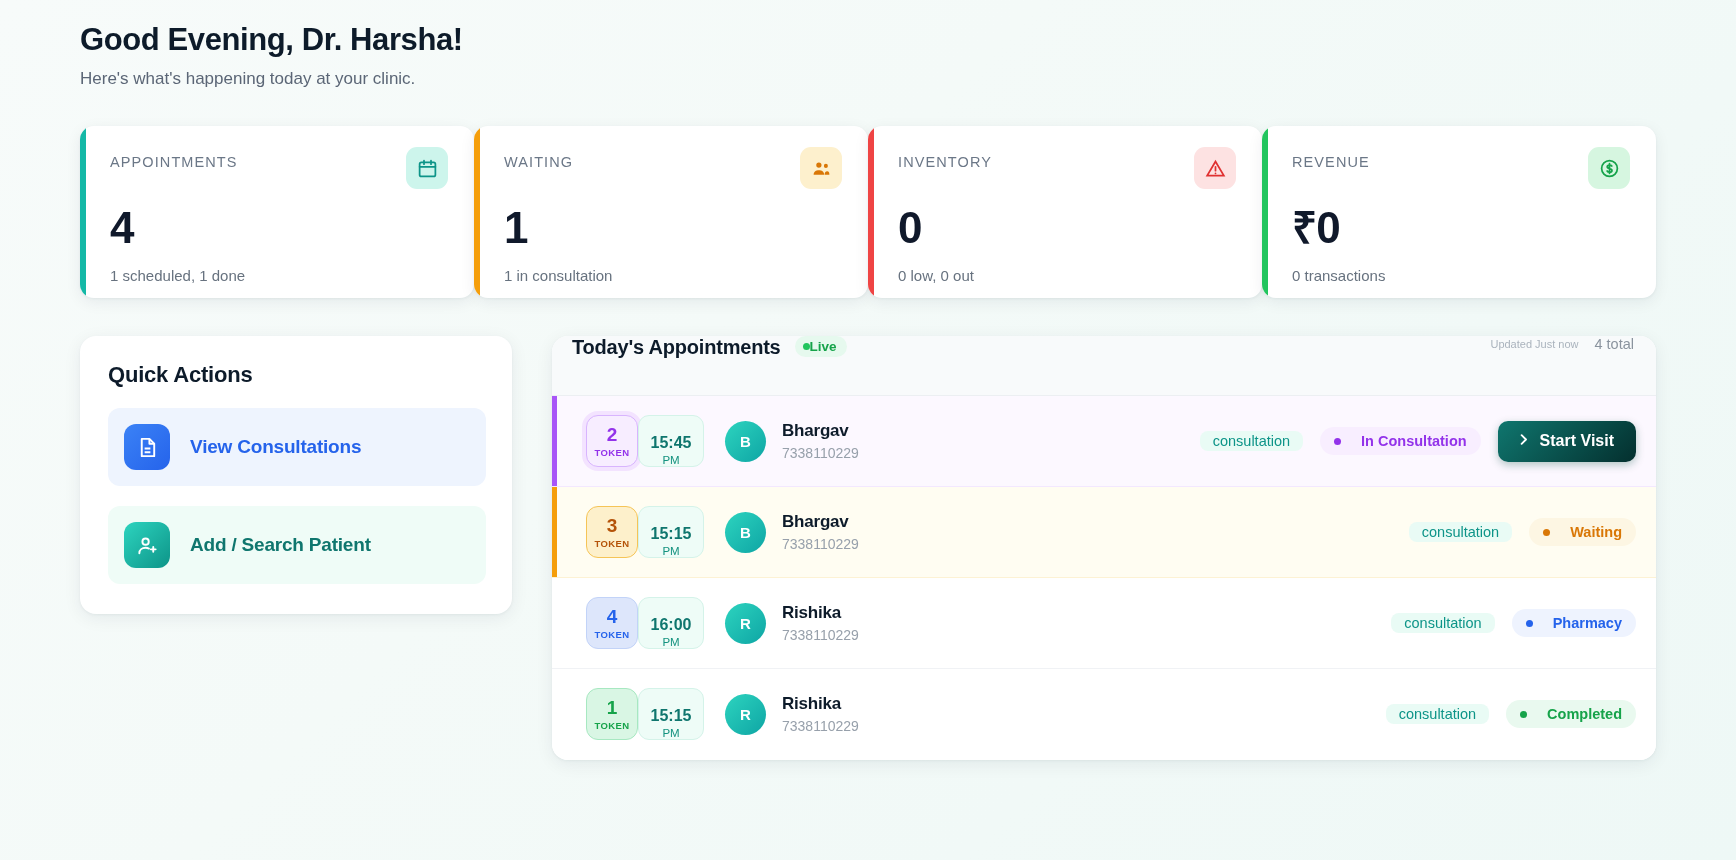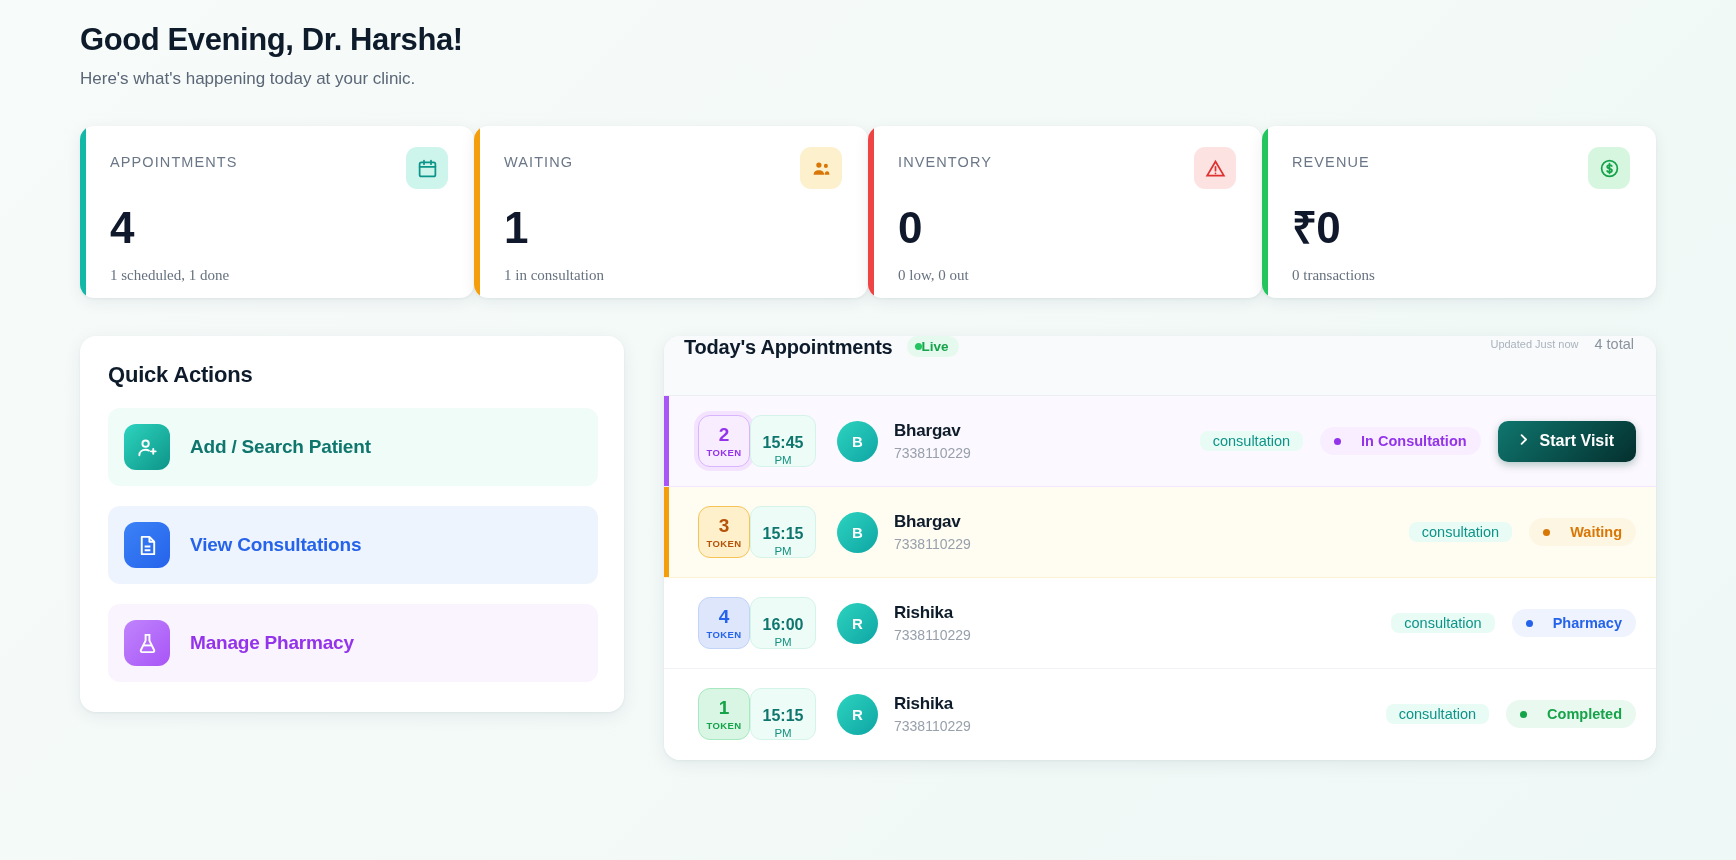--- a/index.html
+++ b/index.html
@@ -29,28 +29,28 @@
     background: var(--accent); border-radius: 14px 0 0 14px;
   }
   .stat-top { display: flex; align-items: flex-start; justify-content: space-between; }
   .stat-label { font-size: 14.5px; letter-spacing: 1.1px; color: #6b7787; font-weight: 500; }
   .stat-icon {
     width: 42px; height: 42px; border-radius: 11px; background: var(--iconbg);
     display: flex; align-items: center; justify-content: center; color: var(--iconfg);
     margin-top: -7px;
   }
   .stat-value { font-size: 44px; font-weight: 700; letter-spacing: -1px; margin-top: 17px; line-height: 1; color: #10192b; }
-  .stat-sub { font-size: 15px; color: #67727f; margin-top: 17px; font-family: Liberation Serif, serif; }
+  .stat-sub { font-size: 15px; color: #67727f; margin-top: 17px; }
 
   
   .lower { display: flex; gap: 40px; margin-top: 38px; align-items: flex-start; }
 
   
   .qa-card {
-    width: 544px; background: #fff; border-radius: 16px; padding: 26px 26px 30px 28px;
+    width: 432px; background: #fff; border-radius: 16px; padding: 26px 26px 30px 28px;
     box-shadow: 0 4px 18px rgba(15,35,60,.07), 0 1px 3px rgba(15,35,60,.05);
   }
   .qa-title { font-size: 22px; font-weight: 700; letter-spacing: -0.2px; color: #0d1b2a; }
   .qa-item {
     display: flex; align-items: center; gap: 20px;
     height: 78px; border-radius: 12px; margin-top: 20px; padding-left: 16px;
     background: var(--rowbg); cursor: pointer;
   }
   .qa-icon {
     width: 46px; height: 46px; border-radius: 12px; background: var(--tile);
@@ -195,48 +195,39 @@
     <div class="stat-value">₹0</div>
     <div class="stat-sub">0 transactions</div>
   </div>
     </div>
 
   <div class="lower">
 
     <div class="qa-card">
       <div class="qa-title">Quick Actions</div>
       <div id="qa-list">
+  <div class="qa-item" style="--rowbg:#eef4fe;--text:#2563eb">
+    <div class="qa-icon" style="--tile:linear-gradient(135deg,#3b82f6,#2563eb)">
+              <svg width="23" height="23" viewBox="0 0 24 24" fill="none" stroke="currentColor" stroke-width="2" stroke-linejoin="round">
+                <path d="M6 3h8l5 5v13H6z"></path>
+                <path d="M14 3v5h5"></path>
+                <path d="M9 13h6M9 17h6"></path>
+              </svg>
+            </div>
+    <div class="qa-label">View Consultations</div>
+  </div>
   <div class="qa-item" style="--rowbg:#effcf7;--text:#0f766e">
     <div class="qa-icon" style="--tile:linear-gradient(135deg,#2dd4bf,#0d9488)">
               <svg width="23" height="23" viewBox="0 0 24 24" fill="none" stroke="currentColor" stroke-width="2" stroke-linecap="round">
                 <circle cx="10" cy="8" r="3.3"></circle>
                 <path d="M3.5 20c0-3.6 2.9-5.6 6.5-5.6 1.3 0 2.5.3 3.5.8"></path>
                 <path d="M18 13.5v5M15.5 16h5"></path>
               </svg>
             </div>
     <div class="qa-label">Add / Search Patient</div>
-  </div>
-  <div class="qa-item" style="--rowbg:#eef4fe;--text:#2563eb">
-    <div class="qa-icon" style="--tile:linear-gradient(135deg,#3b82f6,#2563eb)">
-              <svg width="23" height="23" viewBox="0 0 24 24" fill="none" stroke="currentColor" stroke-width="2" stroke-linejoin="round">
-                <path d="M6 3h8l5 5v13H6z"></path>
-                <path d="M14 3v5h5"></path>
-                <path d="M9 13h6M9 17h6"></path>
-              </svg>
-            </div>
-    <div class="qa-label">View Consultations</div>
-  </div>
-  <div class="qa-item" style="--rowbg:#faf4fe;--text:#9333ea">
-    <div class="qa-icon" style="--tile:linear-gradient(135deg,#c084fc,#a855f7)">
-              <svg width="23" height="23" viewBox="0 0 24 24" fill="none" stroke="currentColor" stroke-width="2" stroke-linejoin="round">
-                <path d="M9 3h6M10 3v6L5 19a1.5 1.5 0 0 0 1.3 2h11.4A1.5 1.5 0 0 0 19 19l-5-10V3"></path>
-                <path d="M7.5 14h9"></path>
-              </svg>
-            </div>
-    <div class="qa-label">Manage Pharmacy</div>
   </div>
         </div>
     </div>
 
     <div class="appt-card">
       <div class="appt-head">
         <span class="appt-title">Today's Appointments</span>
         <span class="live-pill">
           <span class="live-dot"></span>
           <span>Live</span>

